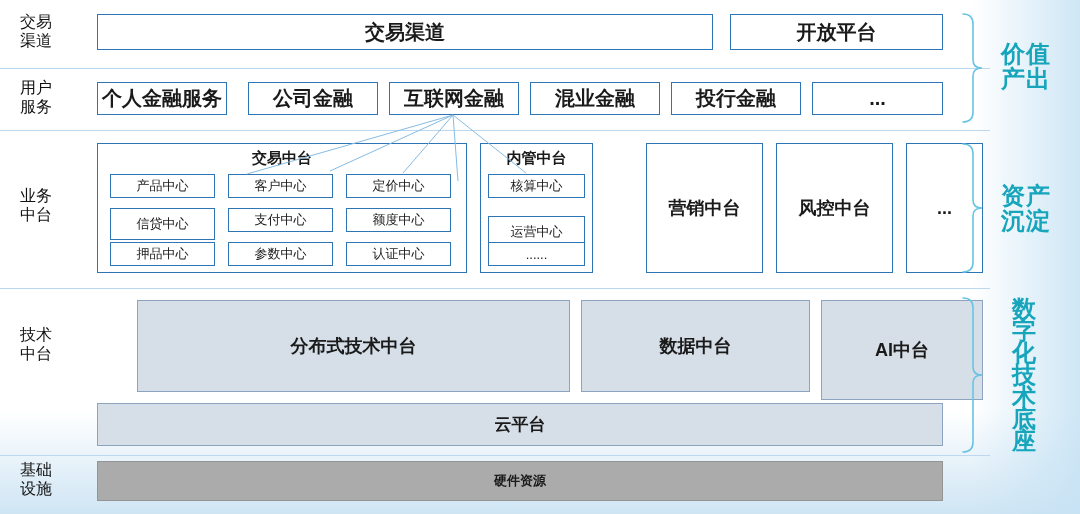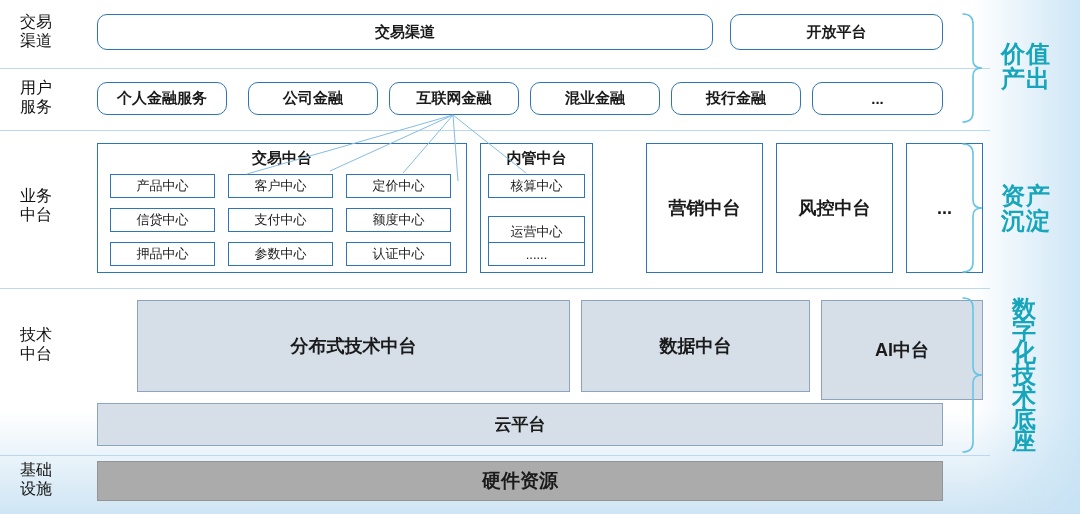--- a/index.html
+++ b/index.html
@@ -8,30 +8,30 @@
     font-family:"Liberation Sans",sans-serif;color:#1a1a1a;
     background-image:
       linear-gradient(to right, rgba(255,255,255,0) 90%, rgba(198,226,244,.85) 100%),
       linear-gradient(to bottom, #ffffff 0%, #ffffff 80%, #cfe5f4 100%);
   }
   .box{
     position:absolute;box-sizing:border-box;background:#fff;
     border:1px solid var(--border-blue,#2E75B6);
     display:flex;align-items:center;justify-content:center;text-align:center;
   }
-  .hd{font-size:15px;font-weight:600;border-radius:10px;}
+  .hd{font-size:20px;font-weight:600;}
   .big{font-size:18px;font-weight:600;margin-left:40px;}
   .cell{font-size:13px;font-weight:400;}
   .group{background:#fff;}
   .group-title{
     position:absolute;left:0;right:0;top:5px;text-align:center;
     font-size:15px;font-weight:700;
   }
   .tech{background:var(--tech-fill,#D6DEE8);border:1px solid var(--tech-border,#8CA4BE);}
-  .gray{background:var(--gray-fill,#ABABAB);border:1px solid #949494;font-size:19px;font-weight:700;}
+  .gray{background:var(--gray-fill,#ABABAB);border:1px solid #949494;font-size:13px;font-weight:700;}
   .divider{position:absolute;left:0;width:990px;height:1px;background:var(--divider,#BCD8EF);}
   .side-label{
     position:absolute;left:4px;width:64px;text-align:center;
     font-size:16px;font-weight:500;line-height:19px;white-space:pre-line;color:#111;
   }
   .annot{
     position:absolute;color:var(--teal,#17A5BC);font-weight:700;font-size:24px;
     line-height:25px;text-align:center;white-space:pre-line;letter-spacing:1px;
   }
   .annot.vert{line-height:22px;letter-spacing:0;}
@@ -70,21 +70,21 @@
   <div class="box hd" style="left:530px;top:82px;width:130px;height:33px">混业金融</div>
   <div class="box hd" style="left:671px;top:82px;width:130px;height:33px">投行金融</div>
   <div class="box hd" style="left:812px;top:82px;width:131px;height:33px">...</div>
 
   <div class="box group" style="left:97px;top:143px;width:370px;height:130px">
     <span class="group-title">交易中台</span>
   </div>
   <div class="box cell" style="left:110px;top:174px;width:105px;height:24px">产品中心</div>
   <div class="box cell" style="left:228px;top:174px;width:105px;height:24px">客户中心</div>
   <div class="box cell" style="left:346px;top:174px;width:105px;height:24px">定价中心</div>
-  <div class="box cell" style="left:110px;top:208px;width:105px;height:24px">信贷中心</div>
+  <div class="box cell" style="left:110px;top:208px;width:105px;height:32px">信贷中心</div>
   <div class="box cell" style="left:228px;top:208px;width:105px;height:24px">支付中心</div>
   <div class="box cell" style="left:346px;top:208px;width:105px;height:24px">额度中心</div>
   <div class="box cell" style="left:110px;top:242px;width:105px;height:24px">押品中心</div>
   <div class="box cell" style="left:228px;top:242px;width:105px;height:24px">参数中心</div>
   <div class="box cell" style="left:346px;top:242px;width:105px;height:24px">认证中心</div>
 
   <div class="box group" style="left:480px;top:143px;width:113px;height:130px">
     <span class="group-title">内管中台</span>
   </div>
   <div class="box cell" style="left:488px;top:174px;width:97px;height:24px">核算中心</div>

